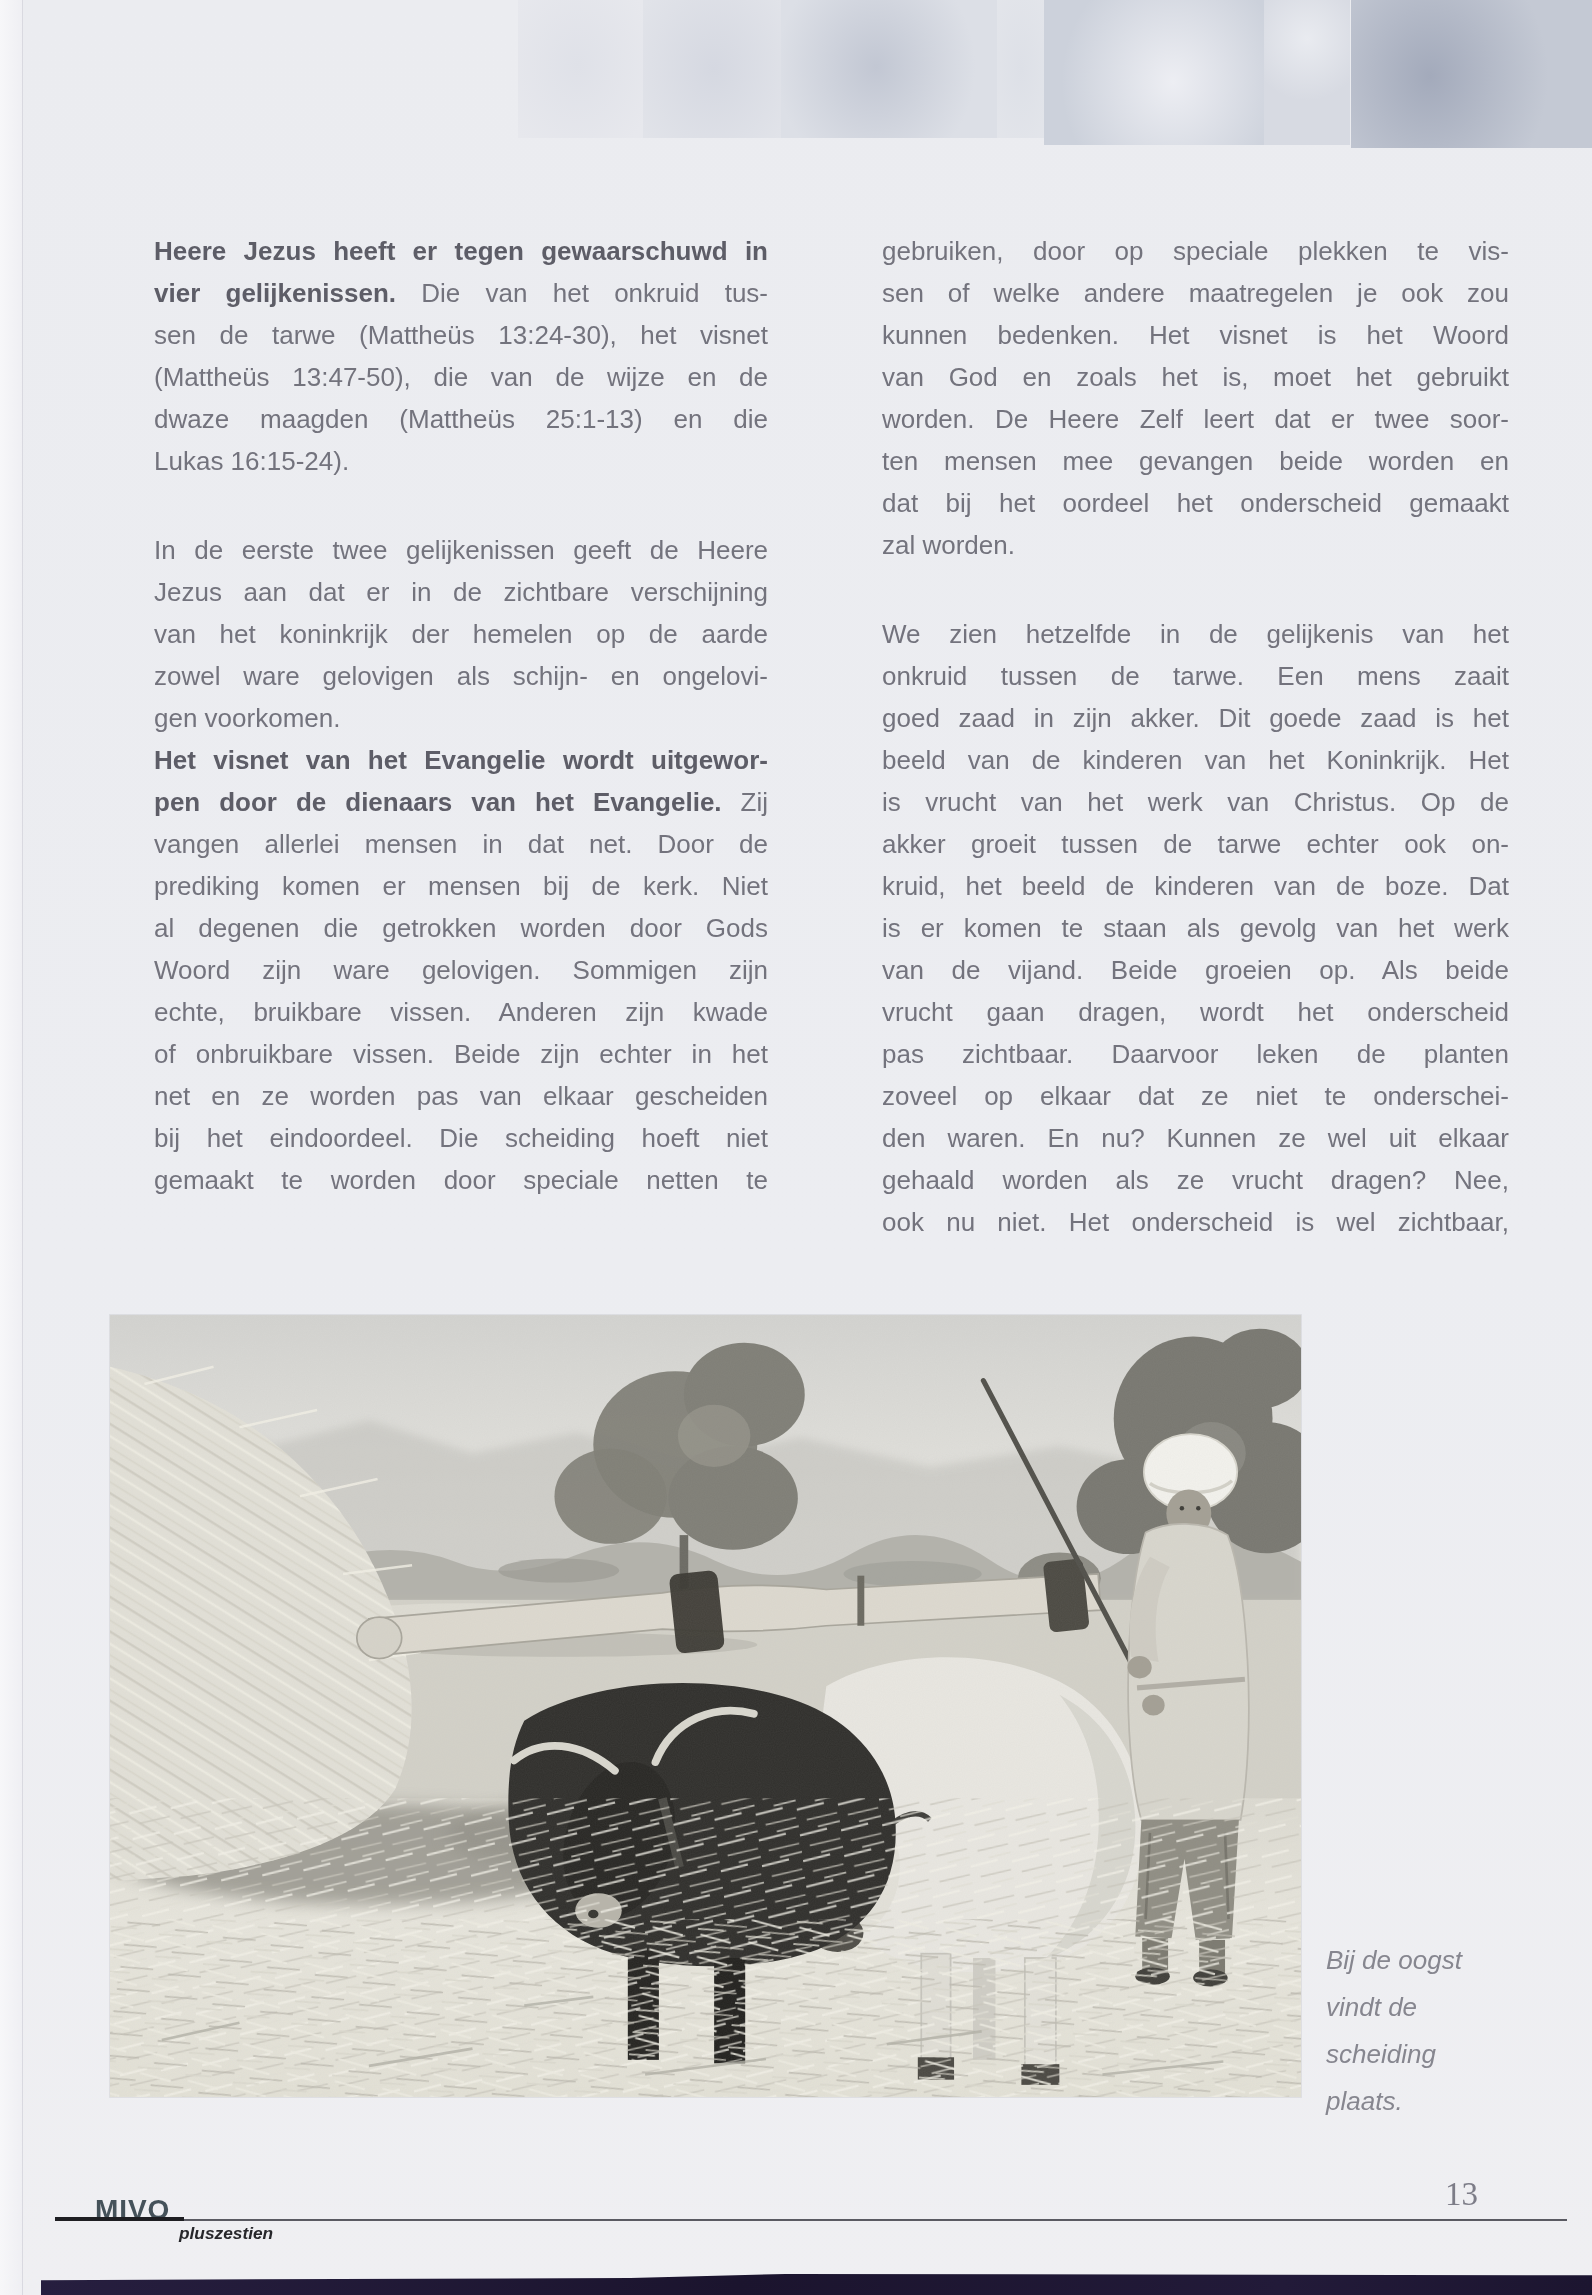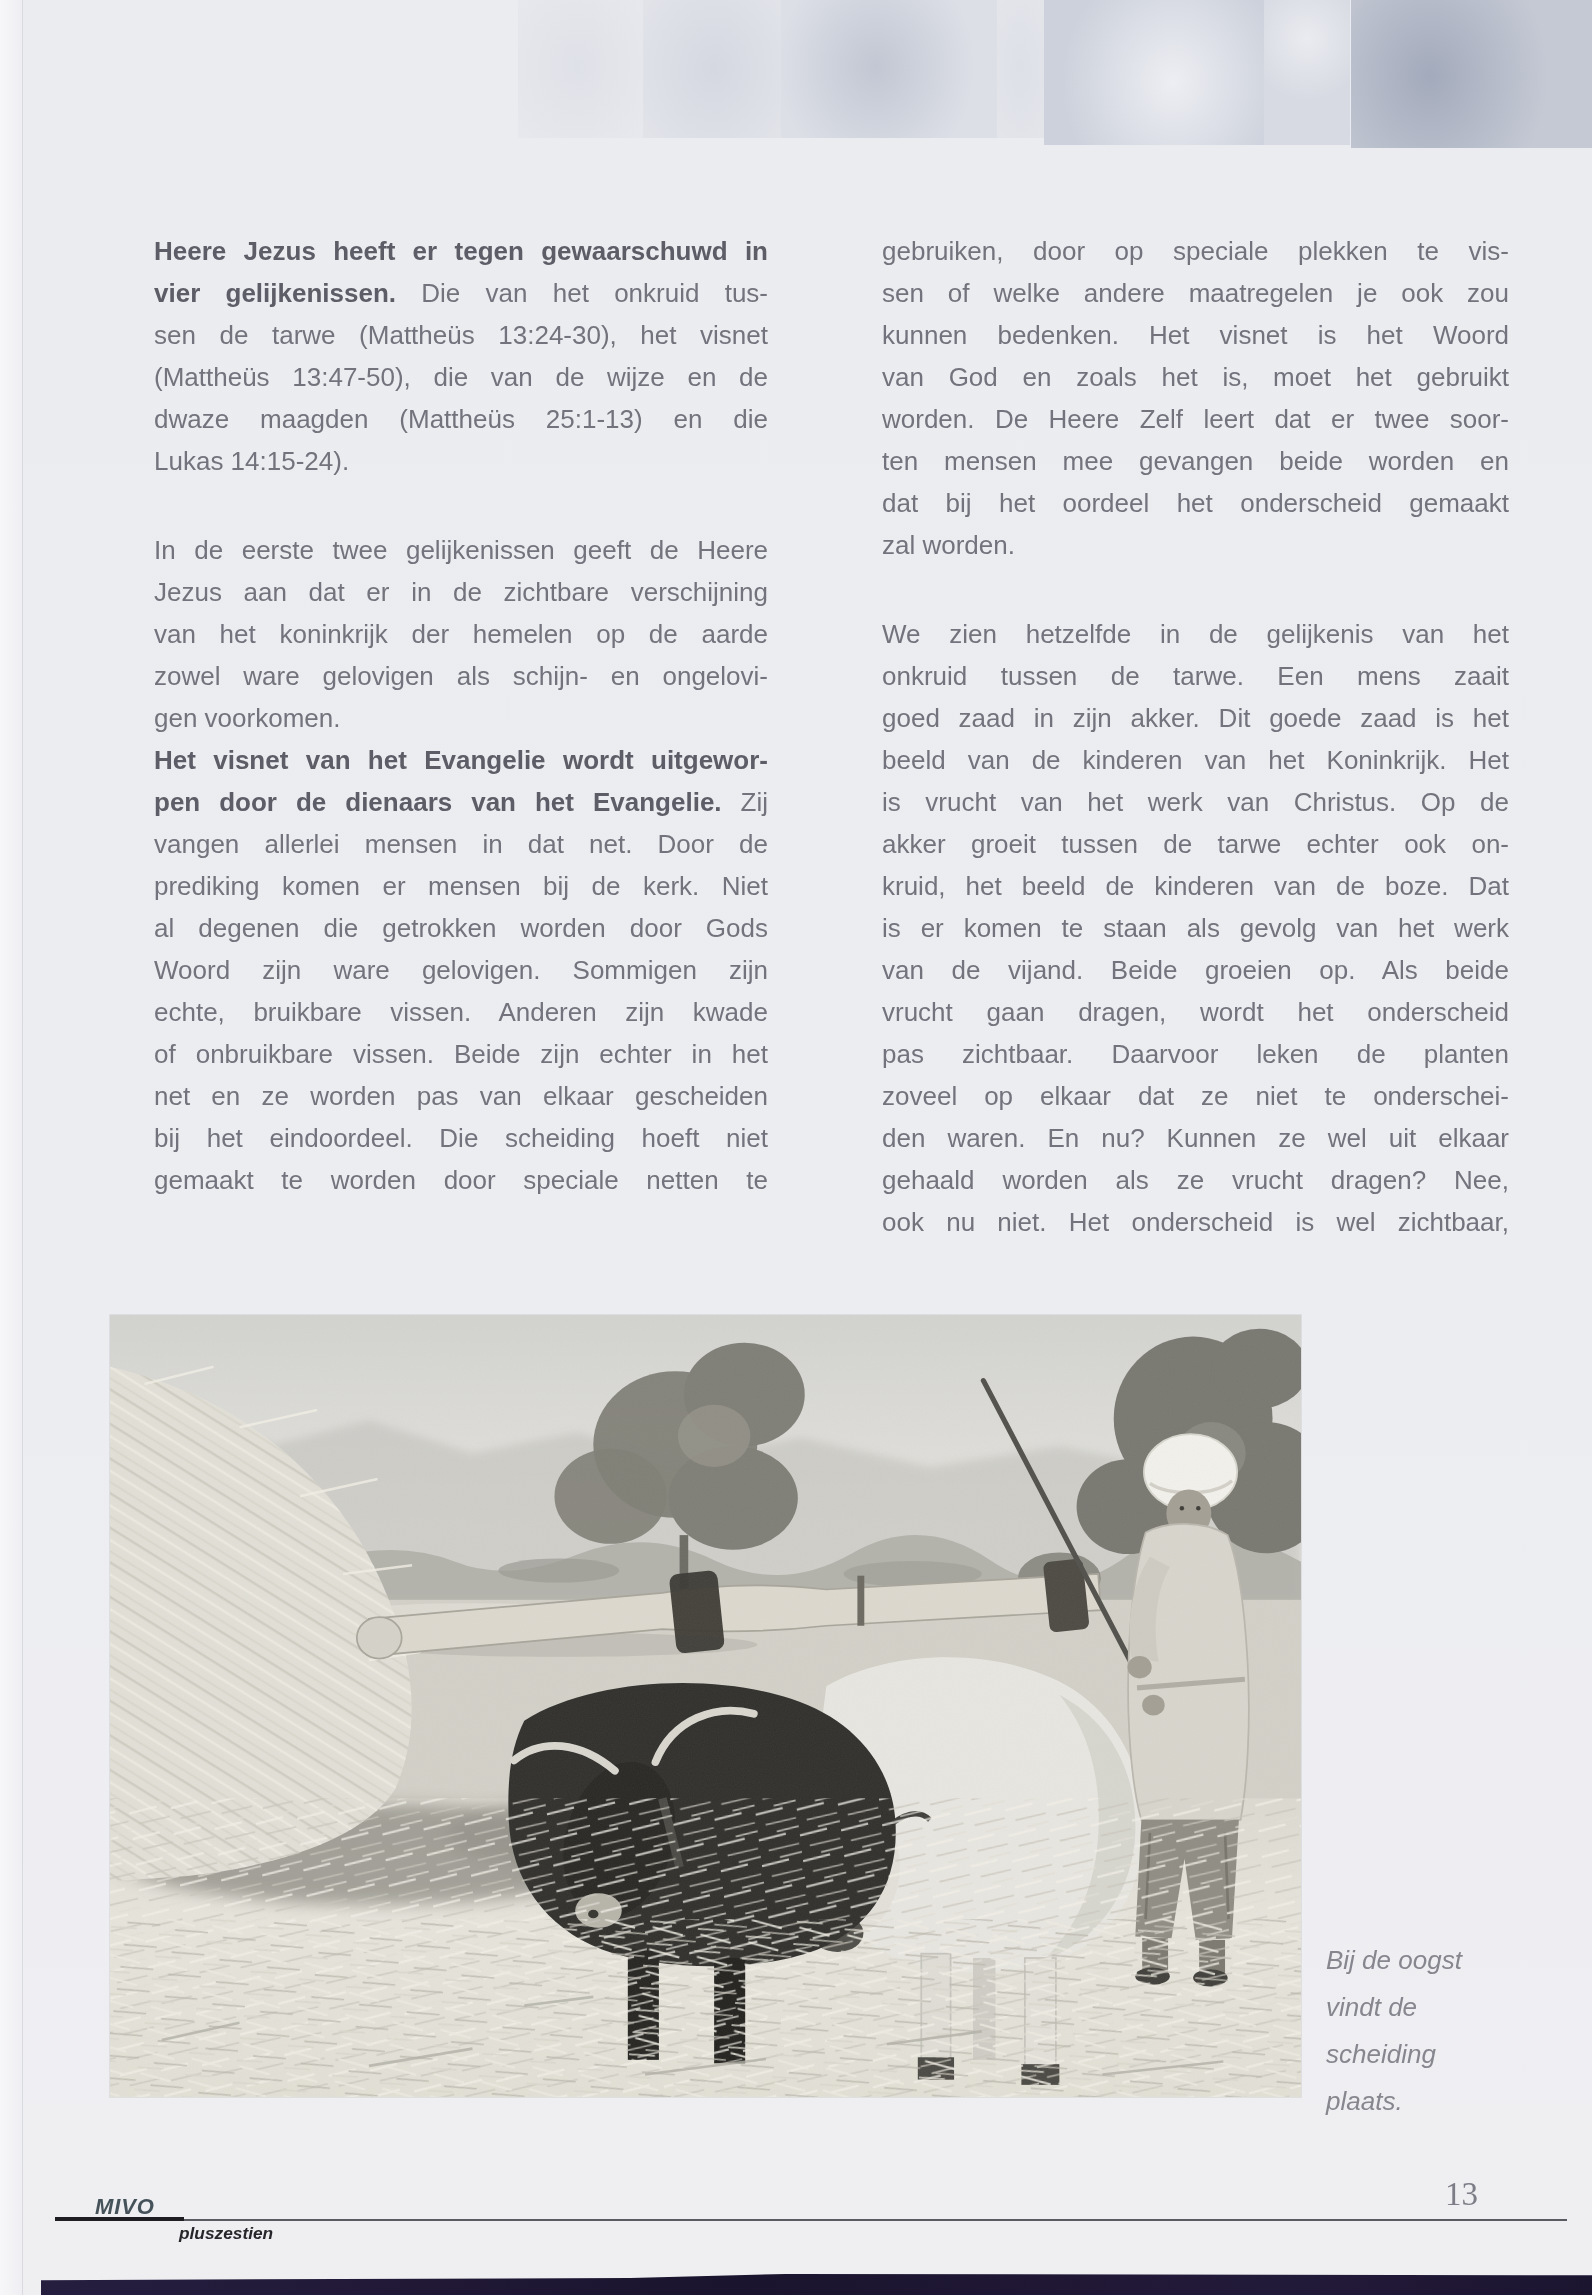--- a/index.html
+++ b/index.html
@@ -24,21 +24,21 @@
   .col .line.nojust{text-align:left;text-align-last:left;}
   .col .line.spacer{height:47px;}
   .col .b{font-weight:bold;color:#5d5d67;}
   
   .photo{position:absolute;left:110px;top:1315px;width:1191px;height:782px;box-shadow:0 0 0 0.9px rgba(120,120,130,.15);}
   .photo svg{display:block;}
   
   .caption{position:absolute;left:1326px;top:1937px;width:259px;font-size:26px;font-style:italic;color:#86868f;}
   .caption div{height:47px;line-height:47px;}
   
-  .logo-mivo{position:absolute;left:95px;top:2194px;font-size:22px;font-weight:bold;letter-spacing:0.9px;color:#45525a;font-style:italic;}
+  .logo-mivo{position:absolute;left:95px;top:2194px;font-size:28px;font-weight:bold;letter-spacing:0.9px;color:#45525a;}
   .rule-main{position:absolute;left:55px;top:2219px;width:1512px;height:1.7px;background:#5a5a62;}
   .rule-thick{position:absolute;left:55px;top:2217px;width:129px;height:4.3px;background:#1e1e22;}
   .logo-sub{position:absolute;left:179px;top:2223px;font-size:17.3px;font-weight:bold;font-style:italic;color:#27272b;}
   .page-num{position:absolute;left:1445px;top:2176px;font-family:"Liberation Serif",serif;font-size:33px;color:#7d7d88;}
   .bottom-bar{
     position:absolute;left:41px;top:2273px;width:1551px;height:22.4px;
     background:linear-gradient(90deg,#261e3f,#1b142e 45%,#221a39 80%,#1c1530);
     clip-path:polygon(0 32%,38% 22%,48% 4%,100% 10%,100% 100%,0 100%);
   }
 </style>
@@ -58,21 +58,21 @@
     </div>
 
   <div class="scan-edge"></div>
 
   <div class="col col-left" id="col-left">
       <div class="line"><span class="b">Heere Jezus heeft er tegen gewaarschuwd in</span></div>
       <div class="line"><span class="b">vier gelijkenissen.</span><span> Die van het onkruid tus-</span></div>
       <div class="line">sen de tarwe (Mattheüs 13:24-30), het visnet</div>
       <div class="line">(Mattheüs 13:47-50), die van de wijze en de</div>
       <div class="line">dwaze maagden (Mattheüs 25:1-13) en die</div>
-      <div class="line nojust">Lukas 14:15-24).</div>
+      <div class="line nojust">Lukas 16:15-24).</div>
       <div class="line spacer"></div>
       <div class="line">In de eerste twee gelijkenissen geeft de Heere</div>
       <div class="line">Jezus aan dat er in de zichtbare verschijning</div>
       <div class="line">van het koninkrijk der hemelen op de aarde</div>
       <div class="line">zowel ware gelovigen als schijn- en ongelovi-</div>
       <div class="line nojust">gen voorkomen.</div>
       <div class="line"><span class="b">Het visnet van het Evangelie wordt uitgewor-</span></div>
       <div class="line"><span class="b">pen door de dienaars van het Evangelie.</span><span> Zij</span></div>
       <div class="line">vangen allerlei mensen in dat net. Door de</div>
       <div class="line">prediking komen er mensen bij de kerk. Niet</div>

